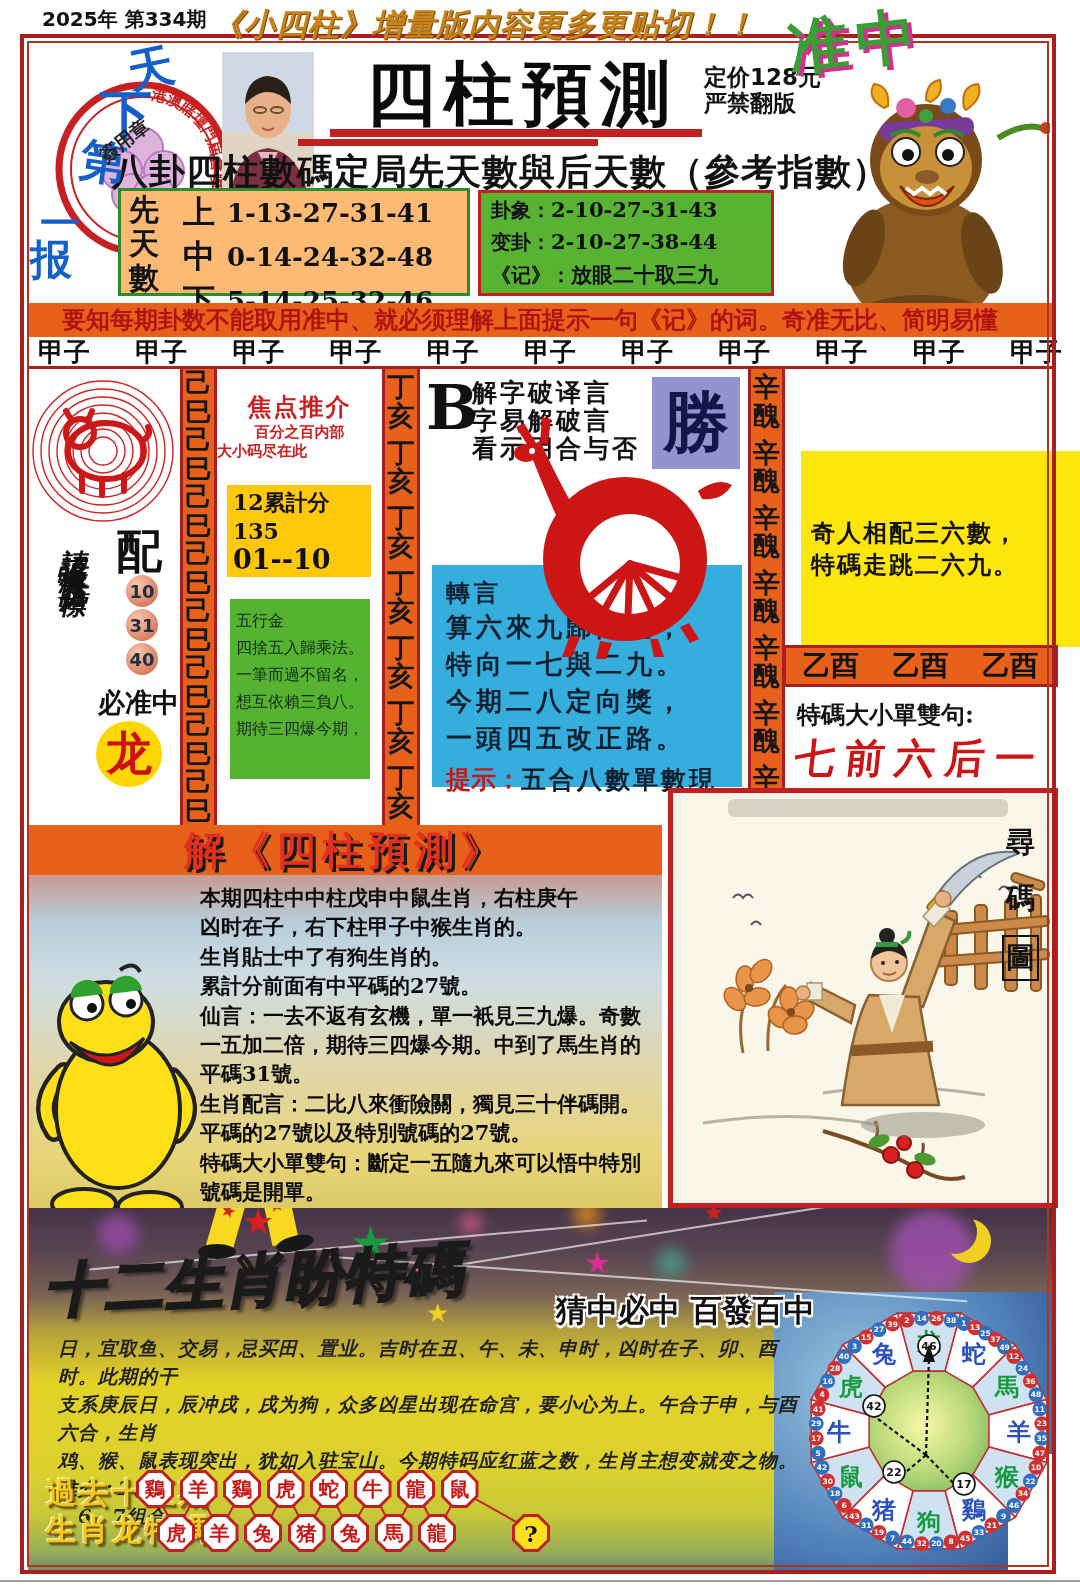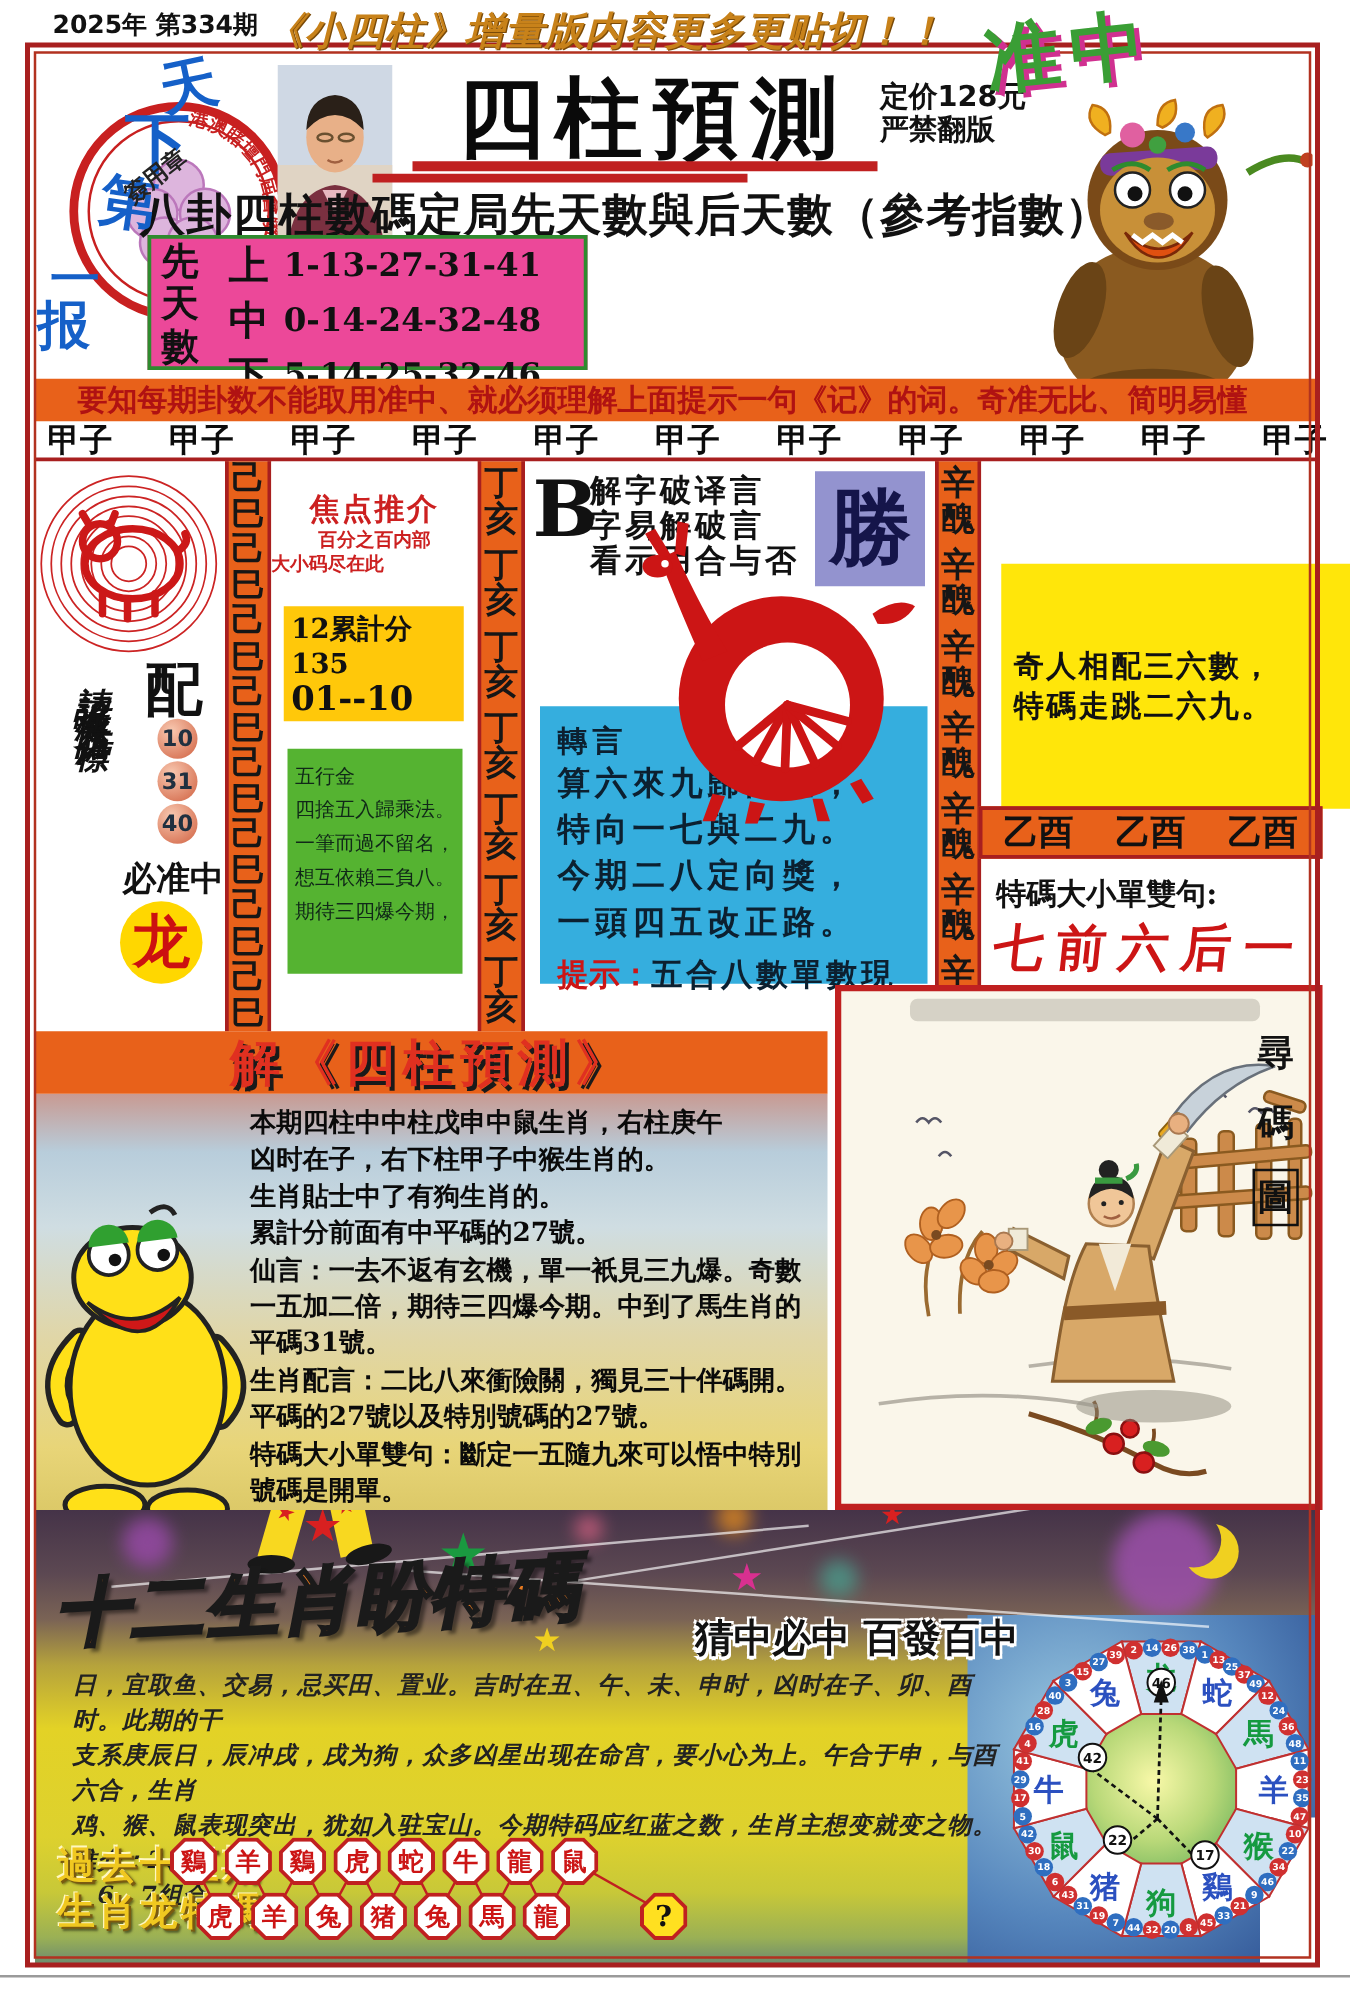--- a/index.html
+++ b/index.html
@@ -75,38 +75,43 @@
     <path d="M40,76 Q46,80 52,76" stroke="#a06040" stroke-width="2" fill="none"></path>
   </svg>
 
   <div class="abs b serif" style="left:366px;top:48px;font-size:70px;letter-spacing:8px;color:#0a0a0a;z-index:2;">四柱預測</div>
   <div class="abs" style="left:330px;top:129px;width:372px;height:8px;background:#c02020;z-index:2;"></div>
   <div class="abs" style="left:298px;top:139px;width:300px;height:7px;background:#c02020;z-index:2;"></div>
   <div class="abs b" style="left:704px;top:62px;font-size:23px;z-index:2;">定价128元</div>
   <div class="abs b" style="left:704px;top:88px;font-size:23px;z-index:2;">严禁翻版</div>
   <div class="abs b serif" style="left:112px;top:148px;font-size:36px;letter-spacing:1px;z-index:2;">八卦四柱數碼定局先天數與后天數（參考指數）</div>
 
-  <div class="panelbox" style="left:118px;top:188px;width:352px;height:108px;background:#ec4899;border:3px solid #2e8b2e;display:flex;align-items:stretch;z-index:2;">
+  <div class="panelbox" style="left:118px;top:188px;width:352px;height:108px;background:#fdba74;border:3px solid #2e8b2e;display:flex;align-items:stretch;z-index:2;">
     <div class="b serif" style="width:40px;font-size:30px;line-height:34px;word-break:break-all;padding:2px 0 0 8px;">先天數</div>
     <div style="flex:1;display:flex;flex-direction:column;justify-content:space-around;padding-left:14px;">
       <div style="display:flex;align-items:center;">
         <span class="b serif" style="font-size:32px;width:44px;">上</span>
         <span class="b serif" style="font-size:26px;">1-13-27-31-41</span>
       </div>
       <div style="display:flex;align-items:center;">
         <span class="b serif" style="font-size:32px;width:44px;">中</span>
         <span class="b serif" style="font-size:26px;">0-14-24-32-48</span>
       </div>
       <div style="display:flex;align-items:center;">
         <span class="b serif" style="font-size:32px;width:44px;">下</span>
         <span class="b serif" style="font-size:26px;">5-14-25-32-46</span>
       </div>
     </div>
   </div>
 
+  <div class="panelbox" style="left:478px;top:190px;width:296px;height:106px;background:#57b331;border:3px solid #c02020;display:flex;flex-direction:column;justify-content:space-around;padding:2px 10px;z-index:2;">
+    <div><span class="b serif" style="font-size:20px;">卦象：</span><span class="b serif" style="font-size:21px;">2-10-27-31-43</span></div>
+    <div><span class="b serif" style="font-size:20px;">变卦：</span><span class="b serif" style="font-size:21px;">2-10-27-38-44</span></div>
+    <div><span class="b serif" style="font-size:20px;">《记》：</span><span class="b serif" style="font-size:21px;">放眼二十取三九</span></div>
+  </div>
 
   <svg class="abs" style="left:802px;top:78px;z-index:2;" width="248" height="258" viewBox="0 0 248 258">
     <path d="M196,60 Q225,42 244,52" stroke="#4a8a20" stroke-width="6" fill="none"></path>
     <circle cx="244" cy="50" r="6" fill="#c04020"></circle>
     <ellipse cx="120" cy="185" rx="76" ry="66" fill="#8a5a20"></ellipse>
     <g fill="#6a4416">
         <ellipse cx="62" cy="170" rx="18" ry="40" transform="rotate(18 62 170)"></ellipse>
       <ellipse cx="180" cy="175" rx="18" ry="42" transform="rotate(-16 180 175)"></ellipse>
       <ellipse cx="120" cy="235" rx="60" ry="18"></ellipse>
       </g>

